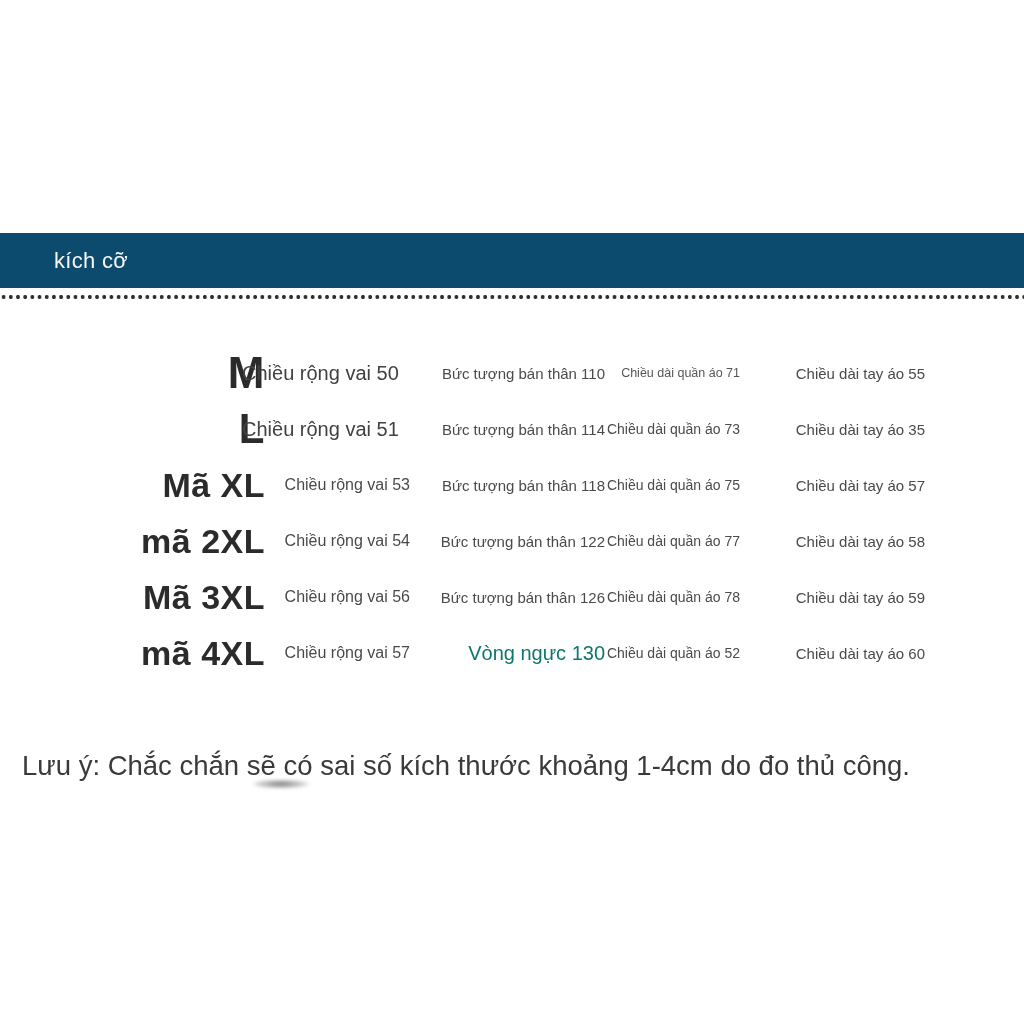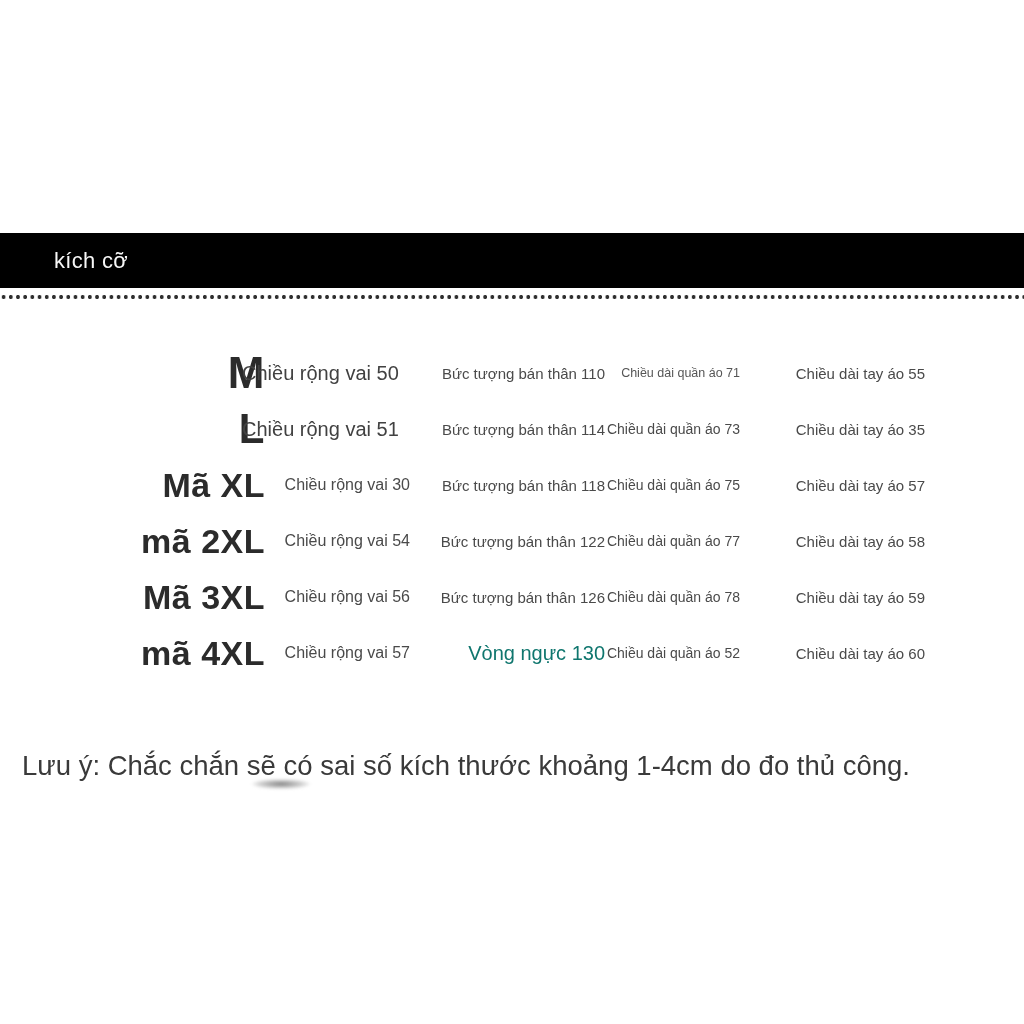--- a/index.html
+++ b/index.html
@@ -4,21 +4,21 @@
 <style>
   * { margin: 0; padding: 0; box-sizing: border-box; }
   html, body { width: 1024px; height: 1024px; background: #ffffff; }
   body { font-family: "Liberation Sans", "DejaVu Sans", sans-serif; position: relative; overflow: hidden; }
 
   .page { position: absolute; inset: 0; background: #ffffff; }
 
   
   .header-bar {
     position: absolute; left: 0; top: 233px; width: 1024px; height: 55px;
-    background: #000000; display: flex; align-items: center;
+    background: #0c4a6e; display: flex; align-items: center;
   }
   .header-title {
     color: #f7f7f7; font-size: 22px; margin-left: 54px; letter-spacing: 0.3px;
   }
 
   
   .dotted-sep {
     position: absolute; left: 0; top: 293px; width: 1024px; height: 8px;
     background-image: radial-gradient(circle at 50% 50%, #2f2f2f 1.7px, rgba(0,0,0,0) 2.3px);
     background-size: 7.2px 8px; background-repeat: repeat-x;
@@ -83,21 +83,21 @@
     <div class="size-row r2">
       <span class="cell cell-size">L</span>
       <span class="cell cell-shoulder">Chiều rộng vai 51</span>
       <span class="cell cell-bust">Bức tượng bán thân 114</span>
       <span class="cell cell-length">Chiều dài quần áo 73</span>
       <span class="cell cell-sleeve">Chiều dài tay áo 35</span>
     </div>
 
     <div class="size-row r3">
       <span class="cell cell-size">Mã XL</span>
-      <span class="cell cell-shoulder">Chiều rộng vai 30</span>
+      <span class="cell cell-shoulder">Chiều rộng vai 53</span>
       <span class="cell cell-bust">Bức tượng bán thân 118</span>
       <span class="cell cell-length">Chiều dài quần áo 75</span>
       <span class="cell cell-sleeve">Chiều dài tay áo 57</span>
     </div>
 
     <div class="size-row r4">
       <span class="cell cell-size">mã 2XL</span>
       <span class="cell cell-shoulder">Chiều rộng vai 54</span>
       <span class="cell cell-bust">Bức tượng bán thân 122</span>
       <span class="cell cell-length">Chiều dài quần áo 77</span>

